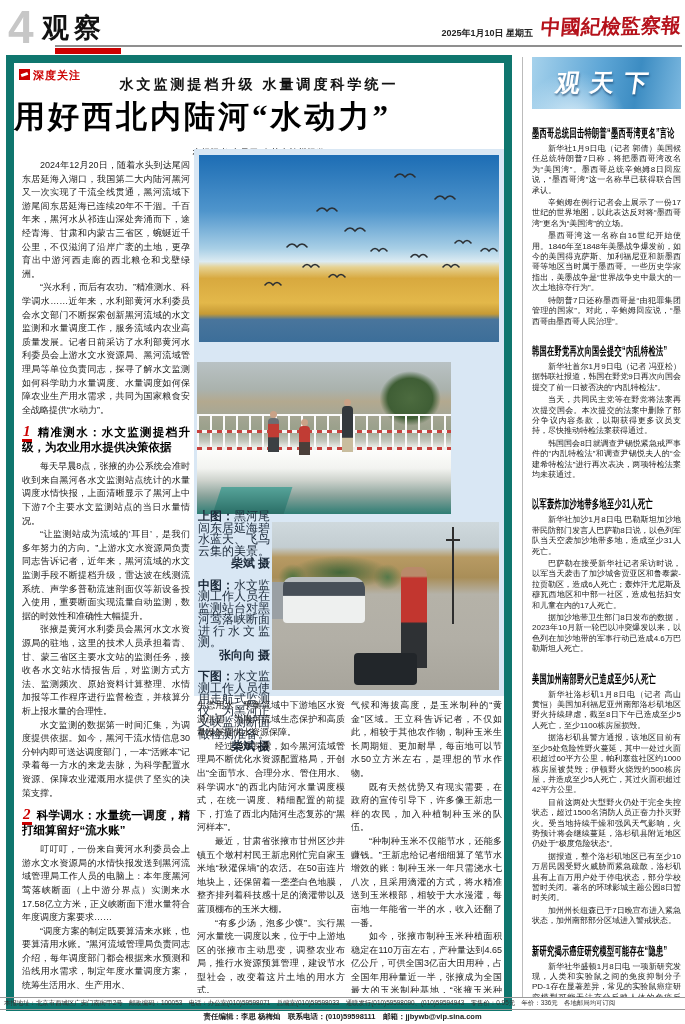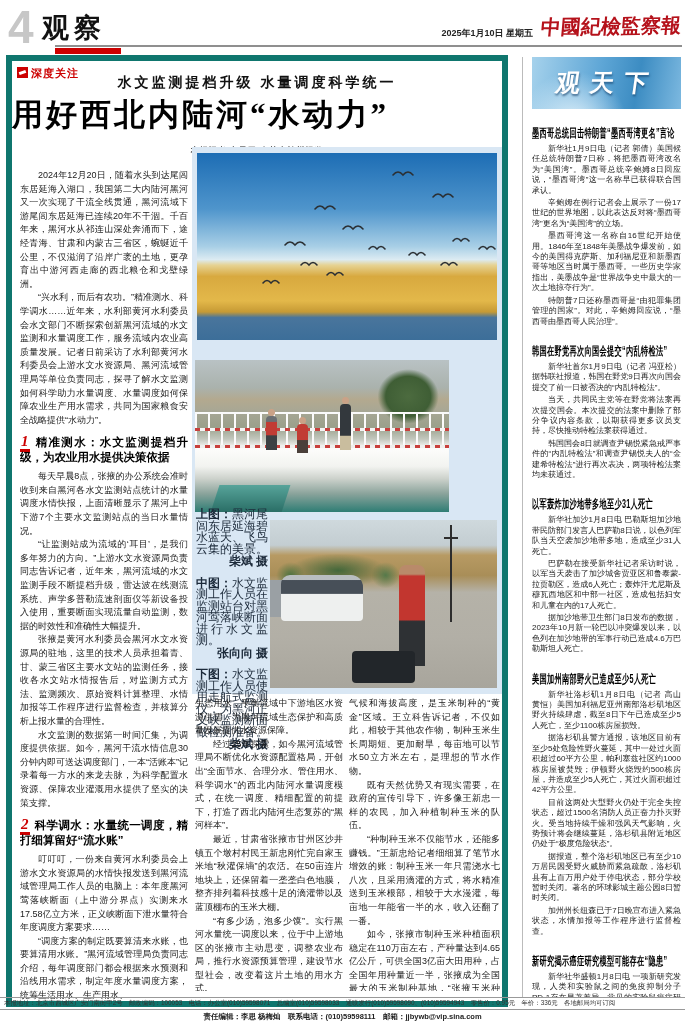--- a/index.html
+++ b/index.html
@@ -8,32 +8,32 @@
   
   .hdr-num{position:absolute;left:8px;top:4px;font-size:46px;font-weight:bold;color:#c7c7c7;line-height:1;}
   .hdr-section{position:absolute;left:42px;top:10px;font-size:27px;font-weight:bold;color:#111;letter-spacing:5px;}
   .hdr-rule{position:absolute;left:55px;right:3px;top:45px;border-top:2px solid #8f8f8f;}
   .hdr-rule-red{position:absolute;left:55px;top:48px;width:66px;height:6px;background:#c00;}
   .hdr-date{position:absolute;right:152px;top:27px;font-size:9px;font-weight:bold;color:#222;white-space:nowrap;}
   .masthead{position:absolute;right:4px;top:13px;font-size:20px;font-weight:bold;color:#b5121b;
             font-family:"Liberation Serif","DejaVu Serif",serif;transform:skewX(-6deg) rotate(-1deg);
             letter-spacing:0px;white-space:nowrap;}
   
-  .article{position:absolute;left:6px;top:55px;width:490px;height:940px;border:6px solid #0f766e;background:#fff;}
+  .article{position:absolute;left:6px;top:55px;width:490px;height:940px;border:8px solid #0f766e;background:#fff;}
   .tag{position:absolute;left:5px;top:5px;color:#c00;font-weight:bold;font-size:11px;letter-spacing:1px;}
   .tag-icon{display:inline-block;width:11px;height:11px;background:#c00;margin-right:3px;vertical-align:-1px;position:relative;}
   .tag-icon::after{content:"";position:absolute;left:2px;top:4px;width:7px;height:3px;background:#fff;transform:rotate(-20deg);}
   .kicker{position:absolute;left:0;right:0;top:13px;text-align:center;font-size:14px;font-weight:bold;letter-spacing:3px;color:#111;}
   .title{position:absolute;left:0;right:0;top:33px;margin:0;font-size:31px;font-weight:bold;
          font-family:"Liberation Serif","DejaVu Serif",serif;letter-spacing:3px;color:#000;}
   .byline{position:absolute;left:0;right:0;top:84px;text-align:center;font-size:8px;font-weight:bold;color:#222;letter-spacing:1px;}
   .col{position:absolute;overflow:hidden;font-size:9px;line-height:13.6px;text-align:justify;}
   .col p{margin:0;text-indent:2em;}
   .col p.noind{text-indent:0;}
-  .col1{left:8px;top:96px;width:168px;height:832px;margin-top:12px;}
+  .col1{left:8px;top:96px;width:168px;height:832px;}
   .colB{left:183px;top:636px;width:148px;height:294px;}
   .colC{left:337px;top:636px;width:151px;height:294px;}
   .sec-head{font-weight:bold;font-size:11.5px;line-height:15px;margin:7px 0 5px;text-indent:0;color:#000;}
   .sec-num{color:#c00;font-style:italic;font-weight:bold;font-size:15px;font-family:"Liberation Serif",serif;
            border-bottom:3px solid #c00;margin-right:5px;padding:0 1px;}
   
   .photo-panel{position:absolute;left:180px;top:86px;width:310px;height:547px;background:#d9e7f4;}
   .photo{position:absolute;overflow:hidden;}
   .photo1{left:5px;top:6px;width:300px;height:187px;
      background:linear-gradient(180deg,#1d6db4 0%,#4f95cc 30%,#a8cfe6 50%,#dcebf2 57%,#e6d292 60%,#d8a93f 66%,#e3b84a 79%,#c69a35 85%,#49759c 88%,#3c6e99 100%);}
@@ -219,21 +219,21 @@
     <h3 class="news-h"><span>以军轰炸加沙地带多地至少31人死亡</span></h3>
     <p class="np">新华社加沙1月8日电 巴勒斯坦加沙地带民防部门发言人巴萨勒8日说，以色列军队当天空袭加沙地带多地，造成至少31人死亡。</p>
     <p class="np">巴萨勒在接受新华社记者采访时说，以军当天袭击了加沙城舍贾亚区和鲁泰蒙-拉贾勒区，造成6人死亡；轰炸汗尤尼斯及穆瓦西地区和中部一社区，造成包括妇女和儿童在内的17人死亡。</p>
     <p class="np">据加沙地带卫生部门8日发布的数据，2023年10月新一轮巴以冲突爆发以来，以色列在加沙地带的军事行动已造成4.6万巴勒斯坦人死亡。</p>
 
     <h3 class="news-h"><span>美国加州南部野火已造成至少5人死亡</span></h3>
     <p class="np">新华社洛杉矶1月8日电（记者 高山 黄恒）美国加利福尼亚州南部洛杉矶地区野火持续肆虐，截至8日下午已造成至少5人死亡，至少1100栋房屋损毁。</p>
     <p class="np">据洛杉矶县警方通报，该地区目前有至少5处危险性野火蔓延，其中一处过火面积超过60平方公里，帕利塞兹社区约1000栋房屋被焚毁；伊顿野火烧毁约500栋房屋，并造成至少5人死亡，其过火面积超过42平方公里。</p>
     <p class="np">目前这两处大型野火仍处于完全失控状态，超过1500名消防人员正奋力扑灭野火。受当地持续干燥和强风天气影响，火势预计将会继续蔓延，洛杉矶县附近地区仍处于“极度危险状态”。</p>
     <p class="np">据报道，整个洛杉矶地区已有至少10万居民因受野火威胁而紧急疏散，洛杉矶县有上百万用户处于停电状态，部分学校暂时关闭。著名的环球影城主题公园8日暂时关闭。</p>
-    <p class="np">加州州长纽森已于7日晚宣布进入紧急状态，水情加报等工作程序进行监督检查。</p>
+    <p class="np">加州州长纽森已于7日晚宣布进入紧急状态，加州南部部分区域进入警戒状态。</p>
 
     <h3 class="news-h"><span>新研究揭示癌症研究模型可能存在“隐患”</span></h3>
     <p class="np">新华社华盛顿1月8日电 一项新研究发现，人类和实验鼠之间的免疫抑制分子PD-1存在显著差异，常见的实验鼠癌症研究模型可能无法充分反映人体的免疫反应，这一发现对开发更有效的PD-1抑制剂具有重要意义。</p>
     <p class="np">PD-1抑制剂疗法是一种肿瘤免疫疗法，它通过抑制免疫T细胞表面的PD-1蛋白来增强T细胞活性，促使它们对肿瘤细胞发起攻击。然而，针对PD-1的免疫治疗仅对一小部分肿瘤患者有效，目前对PD-1功能的了解大多基于对实验鼠模型的研究。</p>
 
   </div>
 
   <div class="foot-rule1"></div>
   <div class="foot1">本报地址：北京市西城区广安门南街甲2号　邮政编码：100053　电话：办公室(010)59598071　总编室(010)59598033　通联发行(010)59598090、(010)59594943　零售价：0.95元　年价：336元　各地邮局均可订阅</div>
   <div class="foot-rule2"></div>

